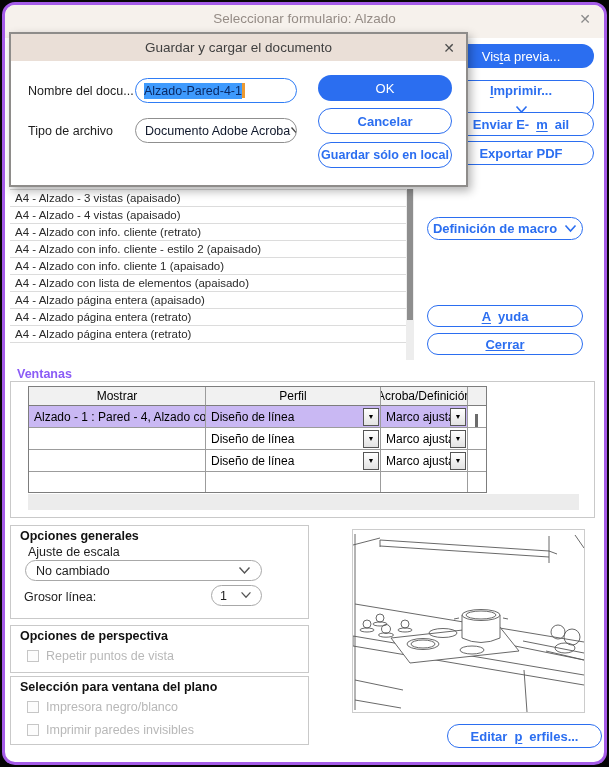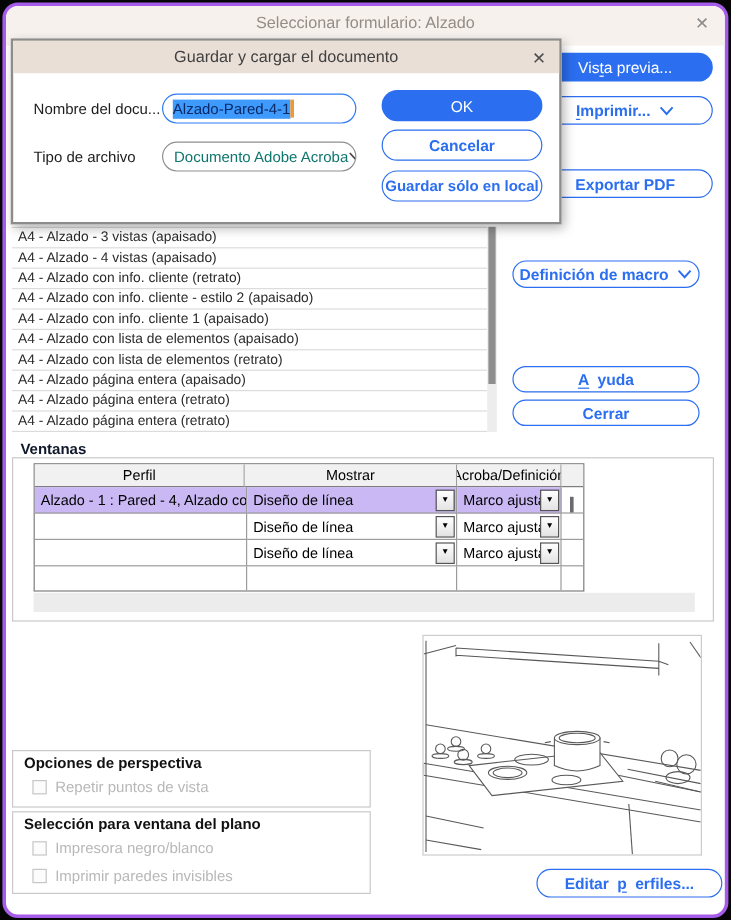--- a/index.html
+++ b/index.html
@@ -25,21 +25,21 @@
   .formlist { position:absolute; left:5px; top:184px; width:396px; height:171px; background:#fff;
               border-top:1px solid #d8d8d8; overflow:hidden; }
   .formlist .row { height:17px; line-height:16px; font-size:11.5px; color:#2a2a2a; padding-left:5px;
                    border-bottom:1px solid #dcdcdc; white-space:nowrap; }
   .vscroll { position:absolute; left:401px; top:184px; width:8px; height:171px; background:#ededed; }
   .vscroll .thumb { position:absolute; left:1px; top:0; width:6px; height:131px; background:#8e8e8e; }
 
   
   .fs { position:absolute; border:1px solid #c9c9c9; background:#fff; }
   .fs .fs-title { position:absolute; left:9px; top:3px; font-size:12.5px; font-weight:bold; color:#111; white-space:nowrap; }
-  .fs .fs-title-out { position:absolute; left:6px; top:-15px; font-size:12.5px; font-weight:bold; color:#0f172a; }
+  .fs .fs-title-out { position:absolute; left:6px; top:-15px; font-size:12.5px; font-weight:bold; color:#8b5cf6; }
 
   
   .vtable { position:absolute; left:17px; top:4px; width:459px; border:1px solid #7d7d7d; background:#fff; }
   .vt-row { display:flex; }
   .vt-cell { border-right:1px solid #9c9c9c; border-bottom:1px solid #9c9c9c; font-size:12px; color:#000;
              display:flex; align-items:center; overflow:hidden; white-space:nowrap; }
   .vt-head .vt-cell { height:19px; background:#f1f1f1; justify-content:center; border-bottom:1px solid #7d7d7d; }
   .c0 { width:177px; } .c1 { width:175px; } .c2 { width:87px; } .c3 { width:18px; border-right:none; position:relative; }
   .vt-row.sel .vt-cell:not(.c3) { background:#c9b8f3; }
   .vt-txt { padding-left:5px; flex:1 1 auto; overflow:hidden; }
@@ -69,79 +69,79 @@
   .modal-titlebar { position:absolute; left:0; top:0; width:100%; height:27px; background:#eadfd7;
                     text-align:center; line-height:27px; font-size:13.5px; color:#3f3f3f; }
   .modal .close-x { color:#4d4d4d; top:4px; right:11px; }
   .field-input { position:absolute; left:124px; top:44px; width:162px; height:25px; border:1.5px solid #2e7cf5;
                  border-radius:13px; background:#fff; display:flex; align-items:center; padding-left:8px;
                  font-size:12.5px; overflow:hidden; }
   .sel-text { background:#3e9afd; color:#0a2a66; padding:1px 0; }
   .caret { display:inline-block; width:3px; height:15px; background:#ec9a33; margin-left:0px; }
   .field-select { position:absolute; left:124px; top:84px; width:162px; height:25px; border:1px solid #8f8f8f;
                   border-radius:13px; background:#fff; display:flex; align-items:center; justify-content:space-between;
-                  padding:0 8px 0 9px; font-size:12.5px; color:#0f766e; white-space:nowrap; overflow:hidden; }
+                  padding:0 8px 0 9px; font-size:12.5px; color:#0f172a; white-space:nowrap; overflow:hidden; }
   .field-select .chev { color:#444; flex:0 0 auto; }
 </style>
 </head>
 <body>
 
 <div id="root">
   <div class="win">
 
     <div class="titlebar">
       <span>Seleccionar formulario: Alzado</span>
       <span class="close-x">✕</span>
     </div>
 
     <div class="btn-fill" style="left:443px; top:39px; width:146px; height:24px;">Vis<u>t</u>a previa...</div>
-    <div class="btn-line" style="left:443px; top:75px; width:146px; height:24px;">
+    <div class="btn-line" style="left:443px; top:75px; width:146px; height:36px;flex-direction:column;">
       <span><u>I</u>mprimir...</span>
       <span class="chev">
           <svg width="13" height="9" viewBox="0 0 13 9">
             <path d="M1.5 1.5 L6.5 7 L11.5 1.5" fill="none" stroke="currentColor" stroke-width="1.6"></path>
           </svg>
         </span>
     </div>
+    <div class="btn-line" style="left:443px; top:107px; width:146px; height:24px;">Enviar E-<u>m</u>ail</div>
     <div class="btn-line" style="left:443px; top:136px; width:146px; height:24px;">Exportar PDF</div>
 
     <div class="btn-line" style="left:422px; top:212px; width:156px; height:23px;">
       <span>Definición de macro</span>
       <span class="chev">
           <svg width="13" height="9" viewBox="0 0 13 9">
             <path d="M1.5 1.5 L6.5 7 L11.5 1.5" fill="none" stroke="currentColor" stroke-width="1.6"></path>
           </svg>
         </span>
     </div>
     <div class="btn-line" style="left:422px; top:300px; width:156px; height:22px;"><u>A</u>yuda</div>
-    <div class="btn-line" style="left:422px; top:328px; width:156px; height:22px;">Cerrar</div>
+    <div class="btn-line" style="left:422px; top:328px; width:156px; height:22px;text-decoration:underline;">Cerrar</div>
 
     <div class="formlist">
       <div class="row">A4 - Alzado - 3 vistas (apaisado)</div>
       <div class="row">A4 - Alzado - 4 vistas (apaisado)</div>
       <div class="row">A4 - Alzado  con info. cliente (retrato)</div>
       <div class="row">A4 - Alzado con info. cliente - estilo 2 (apaisado)</div>
       <div class="row">A4 - Alzado con info. cliente 1 (apaisado)</div>
       <div class="row">A4 - Alzado con lista de elementos (apaisado)</div>
-      <div class="row">A4 - Alzado con lista de elementos (retrato)</div>
       <div class="row">A4 - Alzado página entera (apaisado)</div>
       <div class="row">A4 - Alzado página entera (retrato)</div>
       <div class="row">A4 - Alzado página entera (retrato)</div>
     </div>
     <div class="vscroll">
       <div class="thumb"></div>
     </div>
 
     <div class="fs" style="left:5px; top:376px; width:585px; height:137px;">
       <div class="fs-title-out">Ventanas</div>
 
       <div class="vtable">
         <div class="vt-row vt-head">
+          <div class="vt-cell c0">Mostrar</div>
           <div class="vt-cell c1">Perfil</div>
-          <div class="vt-cell c0">Mostrar</div>
           <div class="vt-cell c2">Acroba/Definición</div>
           <div class="vt-cell c3"></div>
         </div>
 
         <div class="vt-row sel" style="height:22px;">
           <div class="vt-cell c0" style="height:22px;">
               <span class="vt-txt">Alzado - 1 : Pared - 4, Alzado con todas</span>
             </div>
           <div class="vt-cell c1" style="height:22px;">
             <span class="vt-txt">Diseño de línea</span>
@@ -190,20 +190,41 @@
           <div class="vt-cell c0" style="height:20px; border-bottom:none;"></div>
           <div class="vt-cell c1" style="height:20px; border-bottom:none;"></div>
           <div class="vt-cell c2" style="height:20px; border-bottom:none;"></div>
           <div class="vt-cell c3" style="height:20px; border-bottom:none;"></div>
         </div>
       </div>
 
       <div class="hstrip"></div>
     </div>
 
+    <div class="fs" style="left:5px; top:520px; width:299px; height:94px;">
+      <div class="fs-title">Opciones generales</div>
+      <div class="lbl" style="left:17px; top:19px;">Ajuste de escala</div>
+      <div class="pill-gray" style="left:14px; top:34px; width:237px; height:21px;">
+        <span>No cambiado</span>
+        <span class="chev">
+            <svg width="13" height="9" viewBox="0 0 13 9">
+              <path d="M1.5 1.5 L6.5 7 L11.5 1.5" fill="none" stroke="currentColor" stroke-width="1.4"></path>
+            </svg>
+          </span>
+      </div>
+      <div class="lbl" style="left:13px; top:64px;">Grosor línea:</div>
+      <div class="pill-gray" style="left:200px; top:59px; width:51px; height:21px; padding:0 8px;">
+        <span>1</span>
+        <span class="chev">
+            <svg width="12" height="8" viewBox="0 0 13 9">
+              <path d="M1.5 1.5 L6.5 7 L11.5 1.5" fill="none" stroke="currentColor" stroke-width="1.4"></path>
+            </svg>
+          </span>
+      </div>
+    </div>
 
     <div class="fs" style="left:5px; top:620px; width:299px; height:48px;padding-left:40px;">
       <div class="fs-title">Opciones de perspectiva</div>
       <div class="cbrow" style="left:16px; top:23px;">
         <span class="box"></span>
         <span class="cbl">Repetir puntos de vista</span>
       </div>
     </div>
 
     <div class="fs" style="left:5px; top:671px; width:299px; height:69px;">

